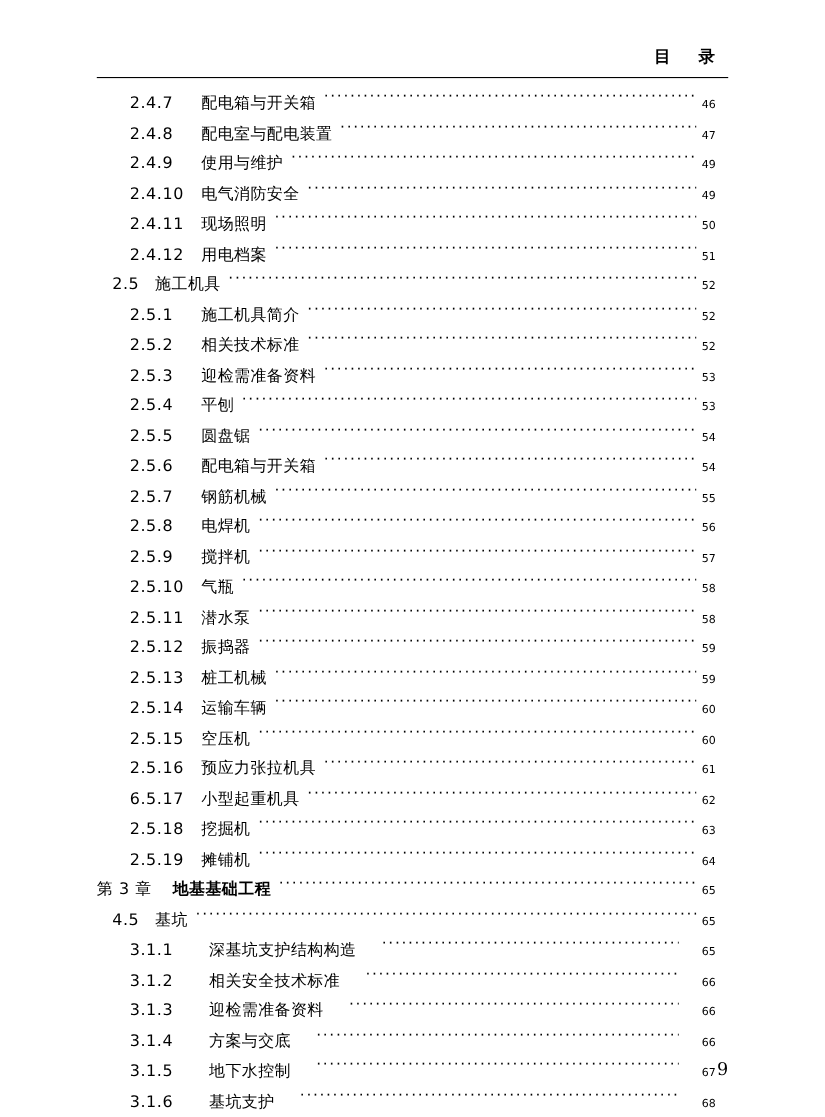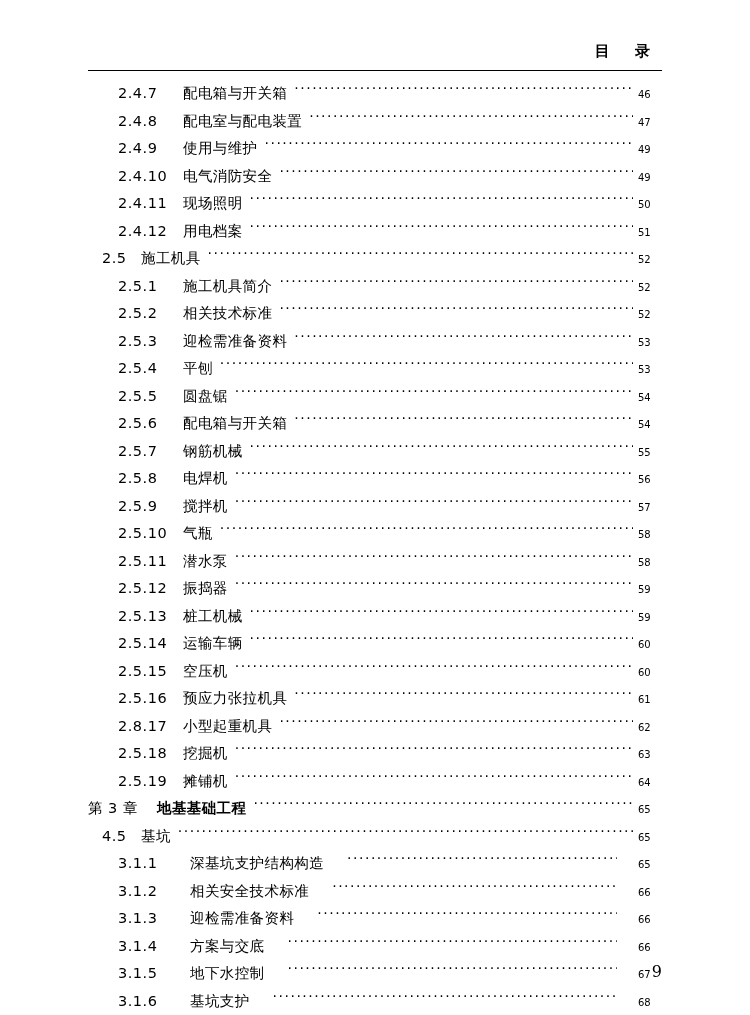--- a/index.html
+++ b/index.html
@@ -301,21 +301,21 @@
       </div>
       <div class="toc-row lvl-3w">
         <span class="num">2.5.16</span>
         <span class="title">预应力张拉机具</span>
         <span class="leader">
           <i>·························································································</i>
         </span>
         <span class="pg">61</span>
       </div>
       <div class="toc-row lvl-3w">
-        <span class="num">2.8.17</span>
+        <span class="num">6.5.17</span>
         <span class="title">小型起重机具</span>
         <span class="leader">
           <i>·························································································</i>
         </span>
         <span class="pg">62</span>
       </div>
       <div class="toc-row lvl-3w">
         <span class="num">2.5.18</span>
         <span class="title">挖掘机</span>
         <span class="leader">

